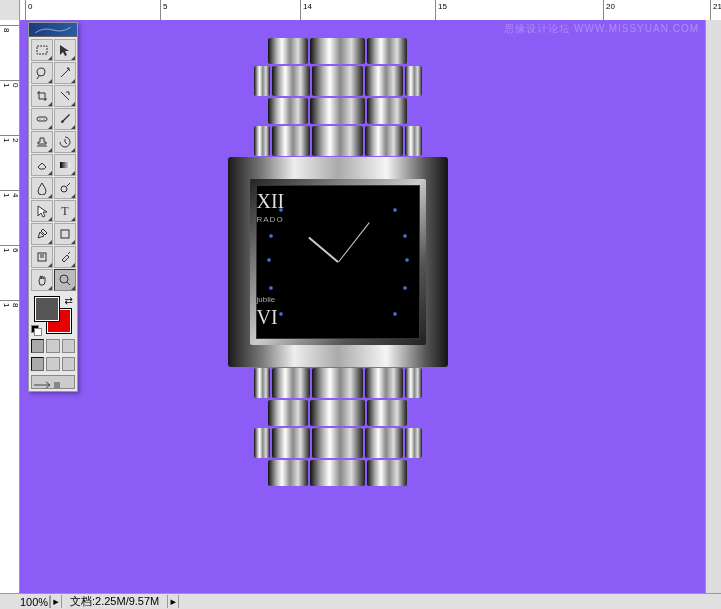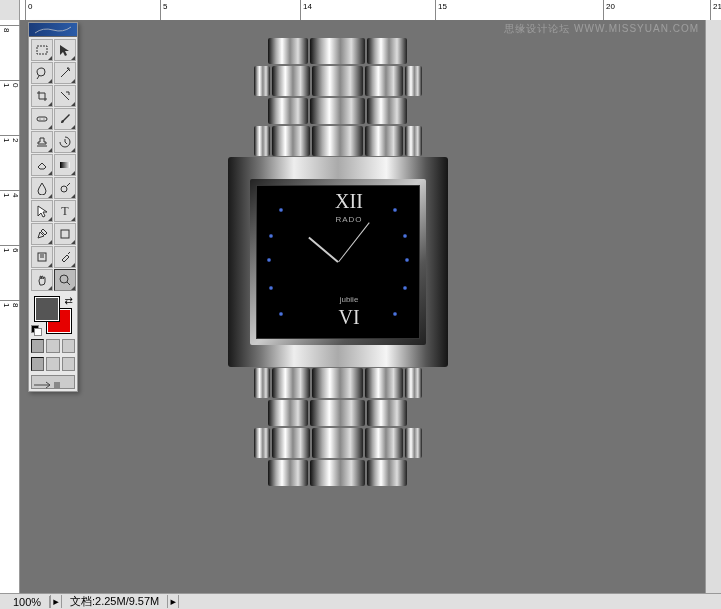--- a/index.html
+++ b/index.html
@@ -14,21 +14,21 @@
 .ruler-h .tick span { position: absolute; top: 2px; left: 2px; white-space: nowrap; }
 
 
 .left-side { position: absolute; left: 0; top: 20px; width: 20px; bottom: 16px; }
 .ruler-v { width: 20px; height: 100%; background: #fff; border-right: 1px solid #999; position: relative; font-size: 8px; }
 .ruler-v .tick { position: absolute; left: 0; border-top: 1px solid #888; width: 5px; }
 .ruler-v .tick.major { width: 20px; }
 .ruler-v .tick span { position: absolute; left: 2px; top: 2px; writing-mode: vertical-lr; }
 
 
-.canvas-area { position: absolute; left: 20px; top: 20px; right: 16px; bottom: 16px; background: #737373; text-decoration: underline; }
+.canvas-area { position: absolute; left: 20px; top: 20px; right: 16px; bottom: 16px; background: #8b5cf6; text-decoration: underline; }
 
 
 .toolbox { position: absolute; left: 28px; top: 22px; width: 50px; background: #e8e8e8; border: 1px solid #999; box-shadow: 2px 2px 4px rgba(0,0,0,0.3); z-index: 10; }
 .toolbox-header { height: 14px; background: linear-gradient(to right, #1a3c7a, #2b5ca8); border-bottom: 1px solid #666; display: flex; align-items: center; justify-content: center; }
 .toolbox-header svg { width: 40px; height: 10px; opacity: 0.7; }
 .tool-grid { display: grid; grid-template-columns: 1fr 1fr; gap: 1px; padding: 2px; }
 .tool { width: 22px; height: 22px; background: #ddd; border: 1px solid #aaa; display: flex; align-items: center; justify-content: center; cursor: pointer; position: relative; }
 .tool.active { background: #bbb; border: 1px inset #888; }
 .tool svg { width: 14px; height: 14px; }
 .tool .corner-mark { position: absolute; bottom: 0; right: 0; width: 0; height: 0; border-left: 4px solid transparent; border-bottom: 4px solid #444; }
@@ -47,31 +47,31 @@
 .mode-btn.sel { background: #aaa; border: 1px inset #666; }
 
 
 .watch { position: absolute; left: 50%; top: 50%; transform: translate(-50%, -60%); }
 .bracelet { width: 170px; }
 .link-piece { background: linear-gradient(to right, #111, #aaa 20%, #fff 35%, #888 55%, #ddd 75%, #222 100%); margin: 1px; border-radius: 2px; }
 .link-row { display: flex; justify-content: center; }
 
 .case { width: 220px; height: 210px; background: linear-gradient(to right, #1a1a1a, #777 15%, #eee 30%, #aaa 50%, #f5f5f5 72%, #555 90%, #151515 100%); padding: 22px; position: relative; left: -25px; border-radius: 3px; }
 .bezel { width: 100%; height: 100%; background: linear-gradient(135deg, #222, #777, #ccc, #555, #222); padding: 6px; border-radius: 2px; }
-.dial { width: 100%; height: 100%; background: #000; position: relative; display: flex; flex-direction: column; align-items: center; border: 1px solid #333; padding-left: 23px; }
+.dial { width: 100%; height: 100%; background: #000; position: relative; display: flex; flex-direction: column; align-items: flex-start; border: 1px solid #333; }
 .dial-num { color: #ddd; font-family: 'Times New Roman', serif; font-size: 20px; }
 .dial-brand { color: #aaa; font-size: 8px; margin-top: 2px; letter-spacing: 1px; }
 .dial-sub { color: #aaa; font-size: 8px; margin-bottom: 2px; }
 .marker { position: absolute; width: 4px; height: 4px; background: radial-gradient(circle, #5b8cff, #1a2a6c); border-radius: 50%; }
 .hands { position: absolute; left: 50%; top: 50%; }
 .hand { position: absolute; background: #ccc; transform-origin: bottom center; }
 
 
 .status-bar { position: absolute; bottom: 0; left: 0; right: 0; height: 16px; background: #e0e0e0; border-top: 1px solid #999; display: flex; align-items: center; font-size: 11px; }
-.zoom-box { width: 50px; padding: 0 13px; border-right: 1px solid #999; }
+.zoom-box { width: 50px; padding: 0 20px; border-right: 1px solid #999; }
 .doc-info { padding: 9px 8px; }
 .doc-arrow { width: 12px; text-align: center; border-left: 1px solid #999; border-right: 1px solid #999; }
 
 .watermark { position: absolute; top: 2px; right: 6px; font-size: 10px; color: rgba(255,255,255,0.3); z-index: 5; letter-spacing: 1px; }
 
 
 .scroll-v { position: absolute; right: 0; top: 20px; bottom: 16px; width: 16px; background: #ddd; border-left: 1px solid #999; }
 </style>
 </head>
 <body>

